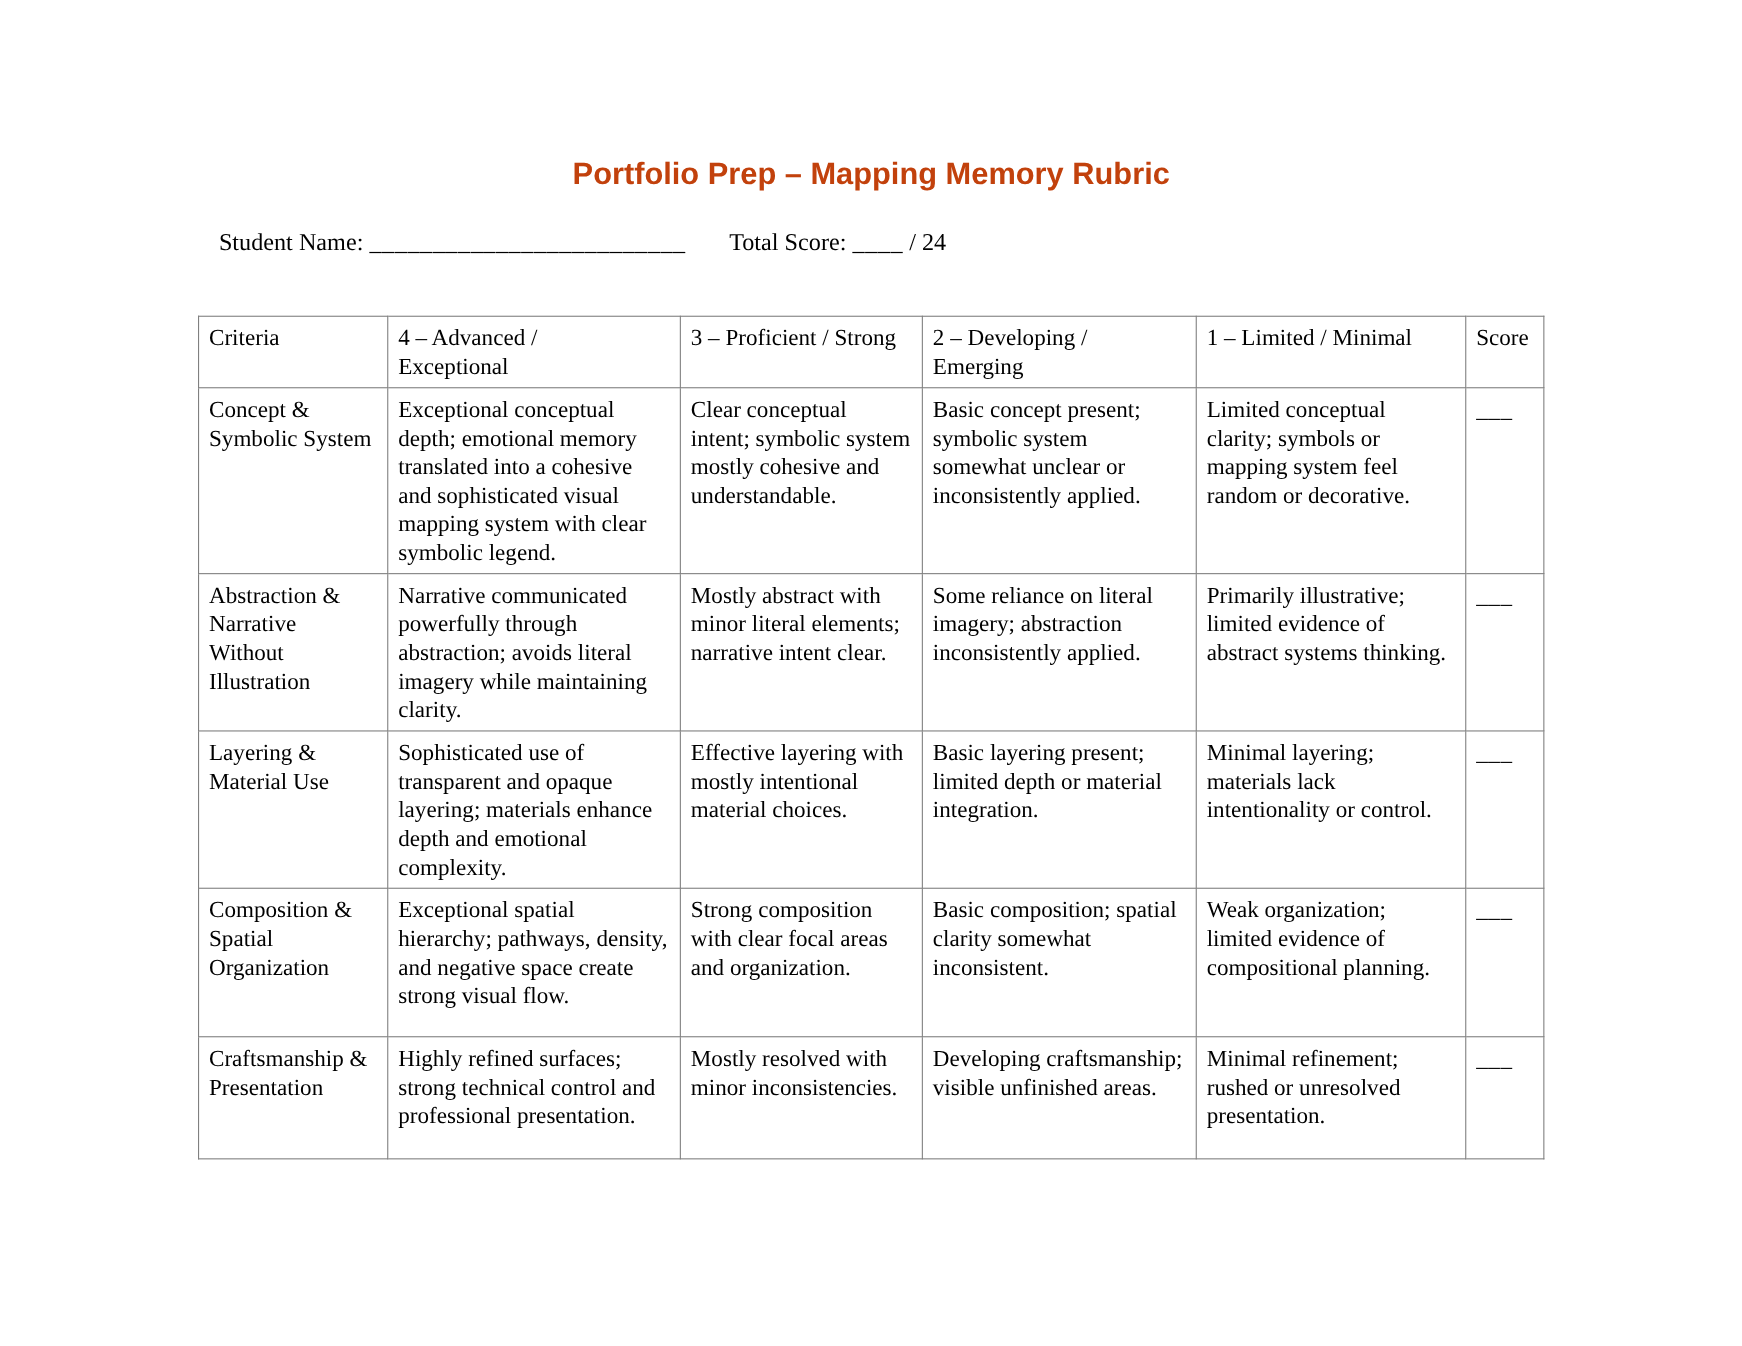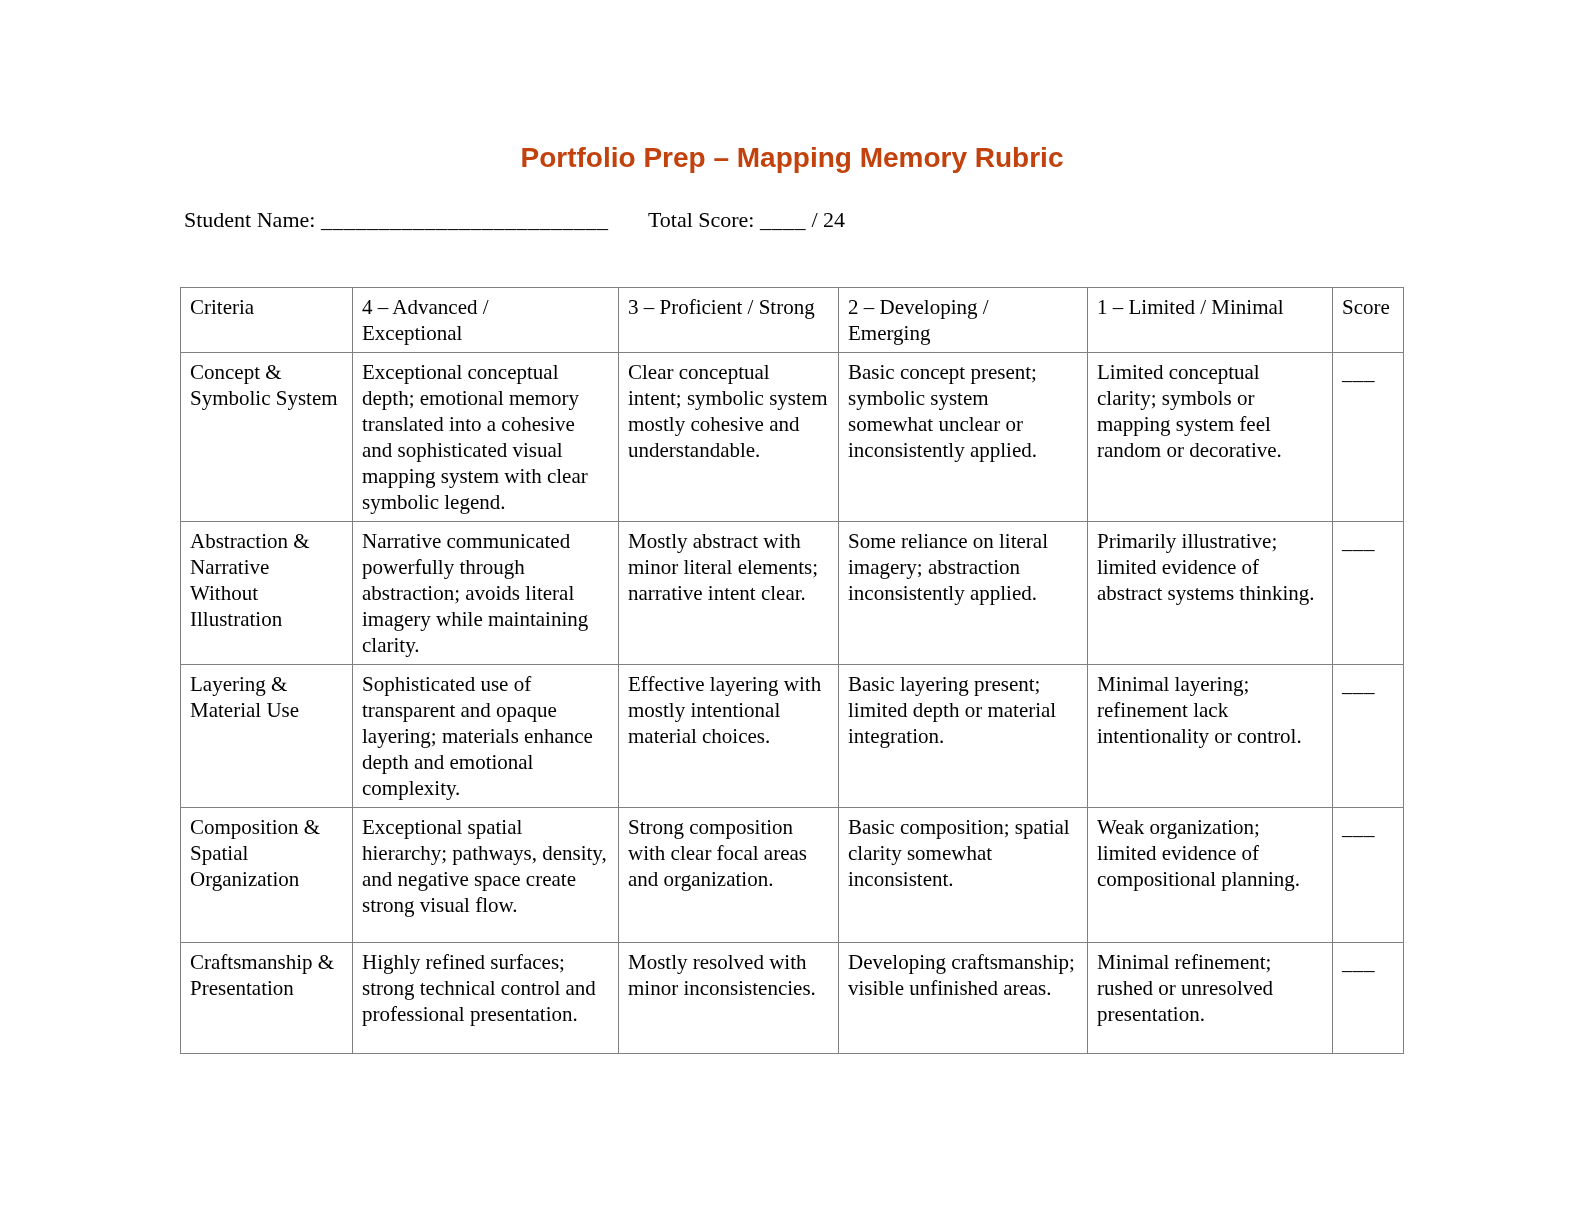--- a/index.html
+++ b/index.html
@@ -24,21 +24,21 @@
     text-align: center;
     font-family: "Liberation Sans", sans-serif;
     font-weight: 700;
     font-size: 28px;
     line-height: 36px;
     color: #c2410c;
   }
   .student-row {
     position: absolute;
     top: 206px;
-    left: 184px;
+    left: 199px;
     font-size: 22px;
     line-height: 28px;
     white-space: nowrap;
   }
   .student-row .blank {
     letter-spacing: 0.5px;
   }
   .total-score-label {
     margin-left: 34px;
   }
@@ -129,21 +129,21 @@
       <td>Mostly abstract with minor literal elements; narrative intent clear.</td>
       <td>Some reliance on literal imagery; abstraction inconsistently applied.</td>
       <td>Primarily illustrative; limited evidence of abstract systems thinking.</td>
       <td class="score-cell">___</td>
     </tr>
     <tr>
       <td>Layering &amp; Material Use</td>
       <td>Sophisticated use of transparent and opaque layering; materials enhance depth and emotional complexity.</td>
       <td>Effective layering with mostly intentional material choices.</td>
       <td>Basic layering present; limited depth or material integration.</td>
-      <td>Minimal layering; refinement lack intentionality or control.</td>
+      <td>Minimal layering; materials lack intentionality or control.</td>
       <td class="score-cell">___</td>
     </tr>
     <tr>
       <td>Composition &amp; Spatial Organization</td>
       <td>Exceptional spatial hierarchy; pathways, density, and negative space create strong visual flow.</td>
       <td>Strong composition with clear focal areas and organization.</td>
       <td>Basic composition; spatial clarity somewhat inconsistent.</td>
       <td>Weak organization; limited evidence of compositional planning.</td>
       <td class="score-cell">___</td>
     </tr>

